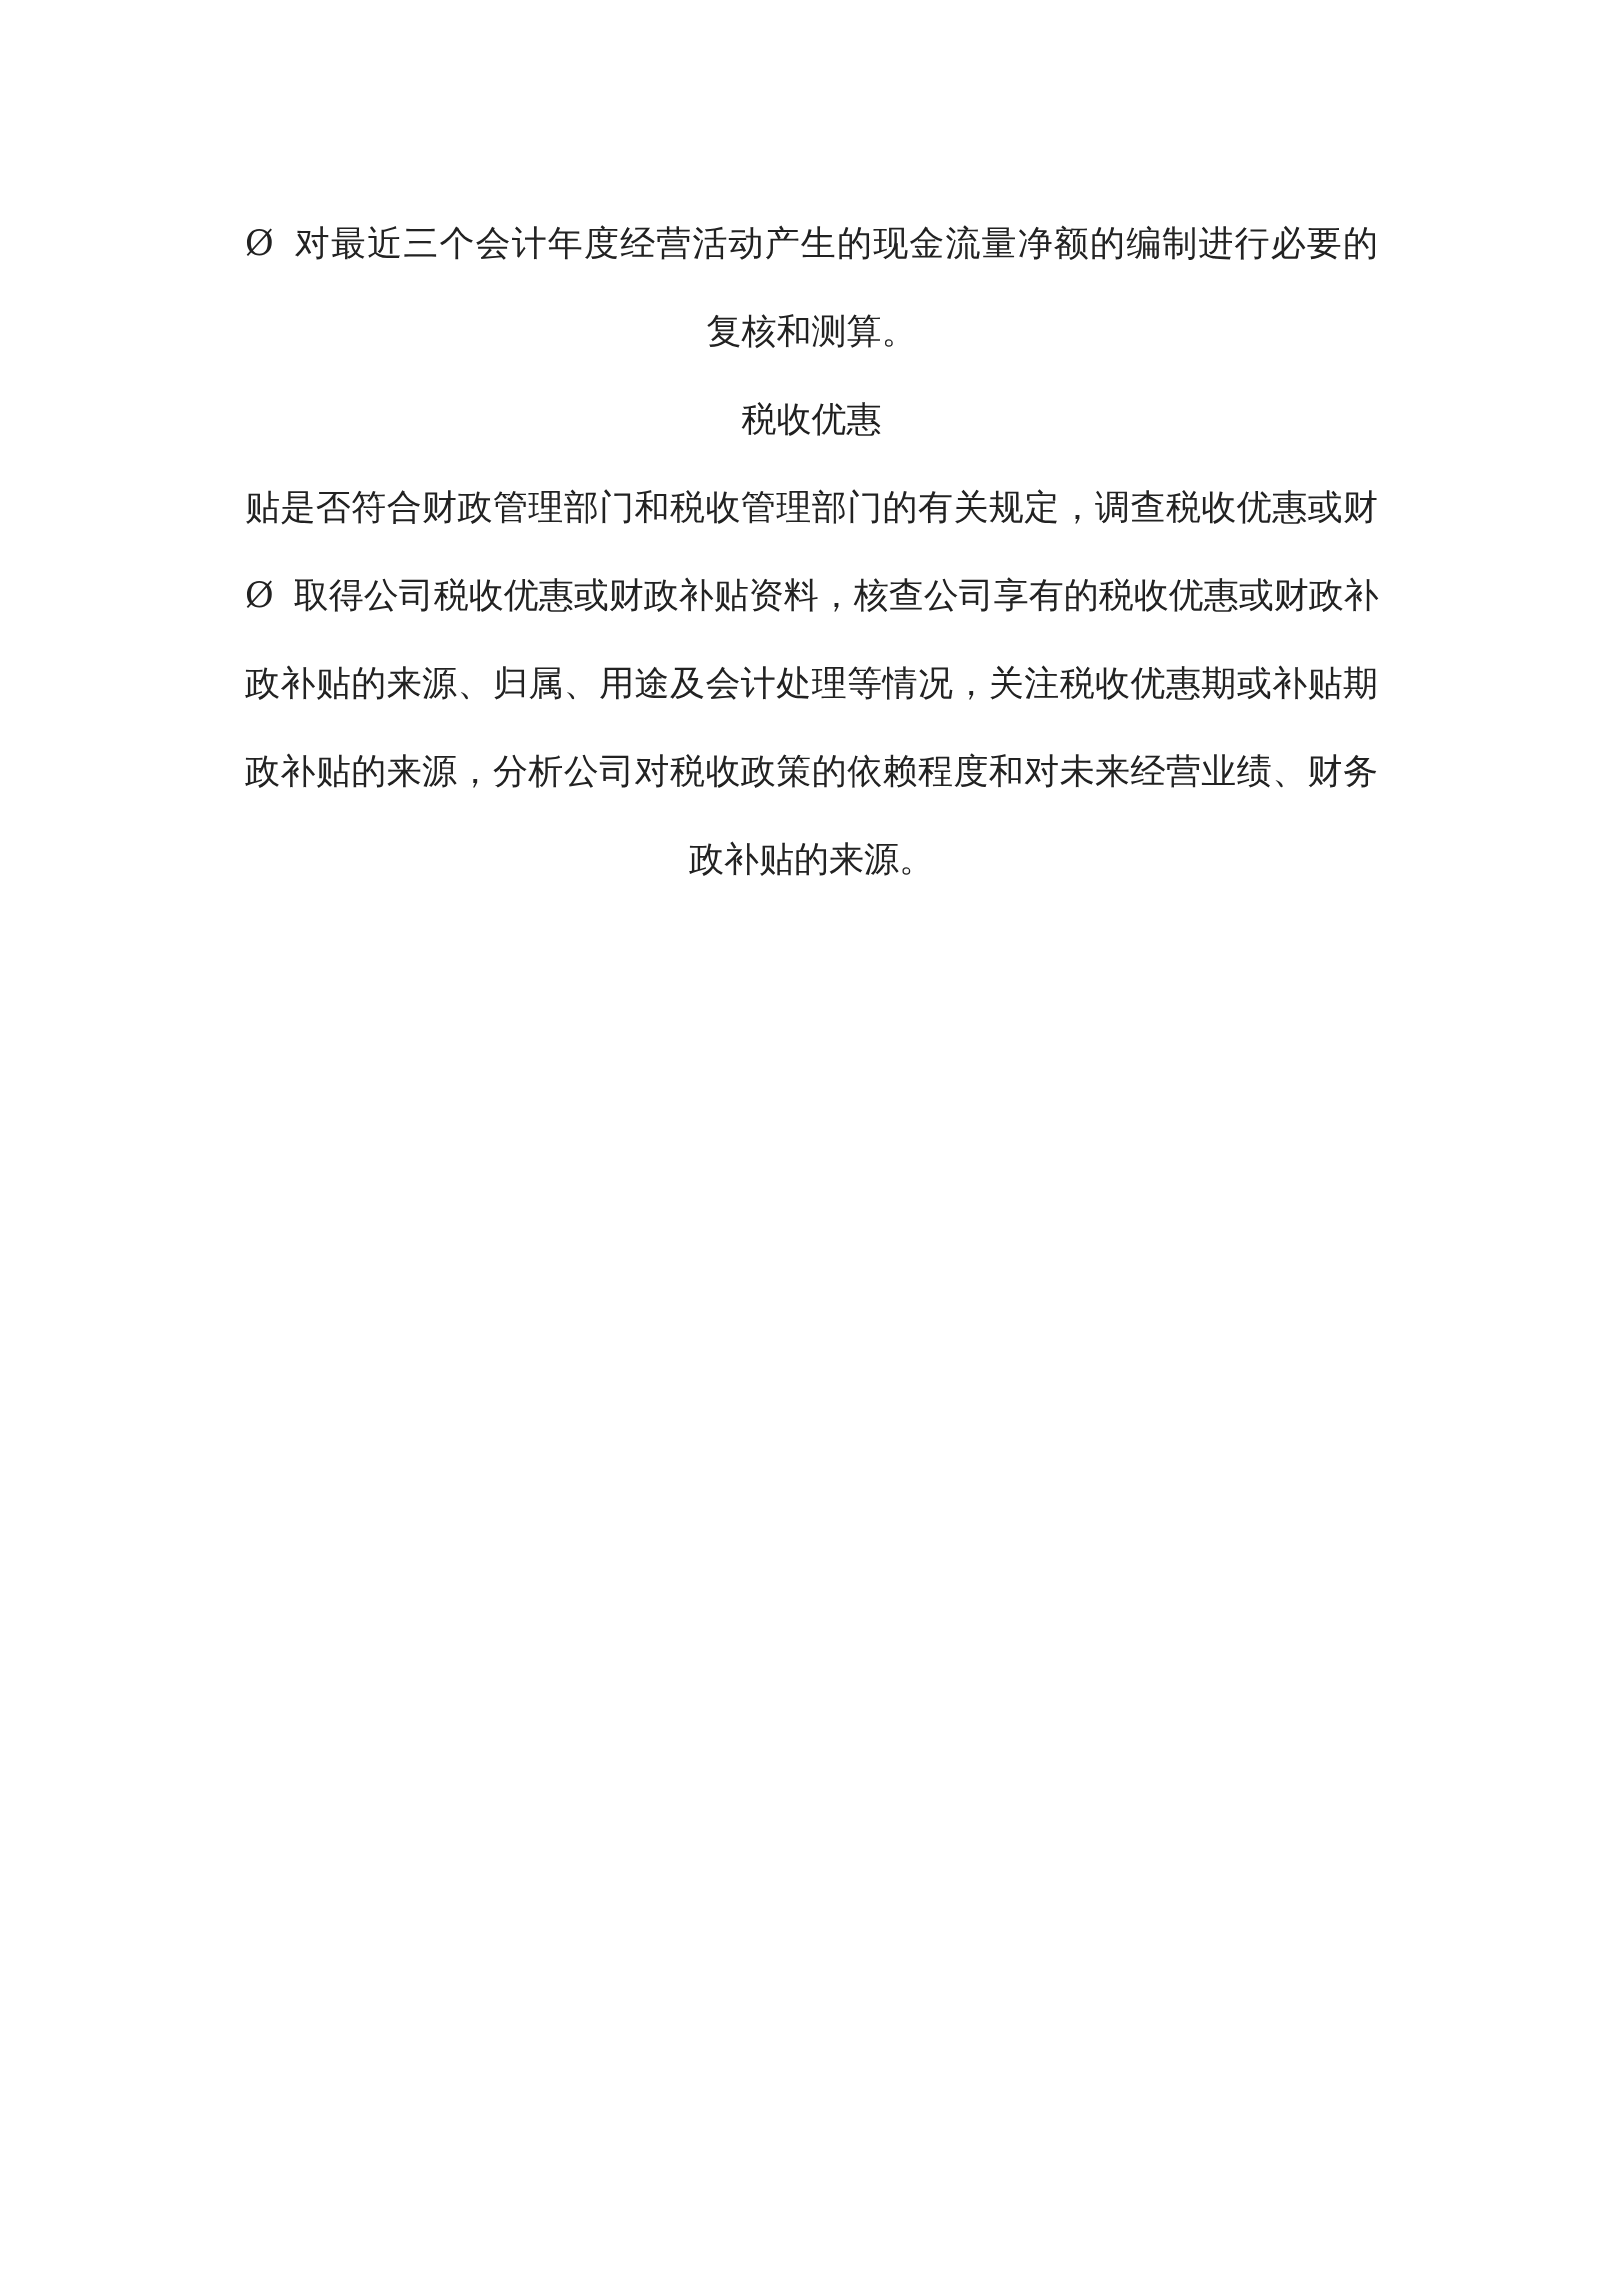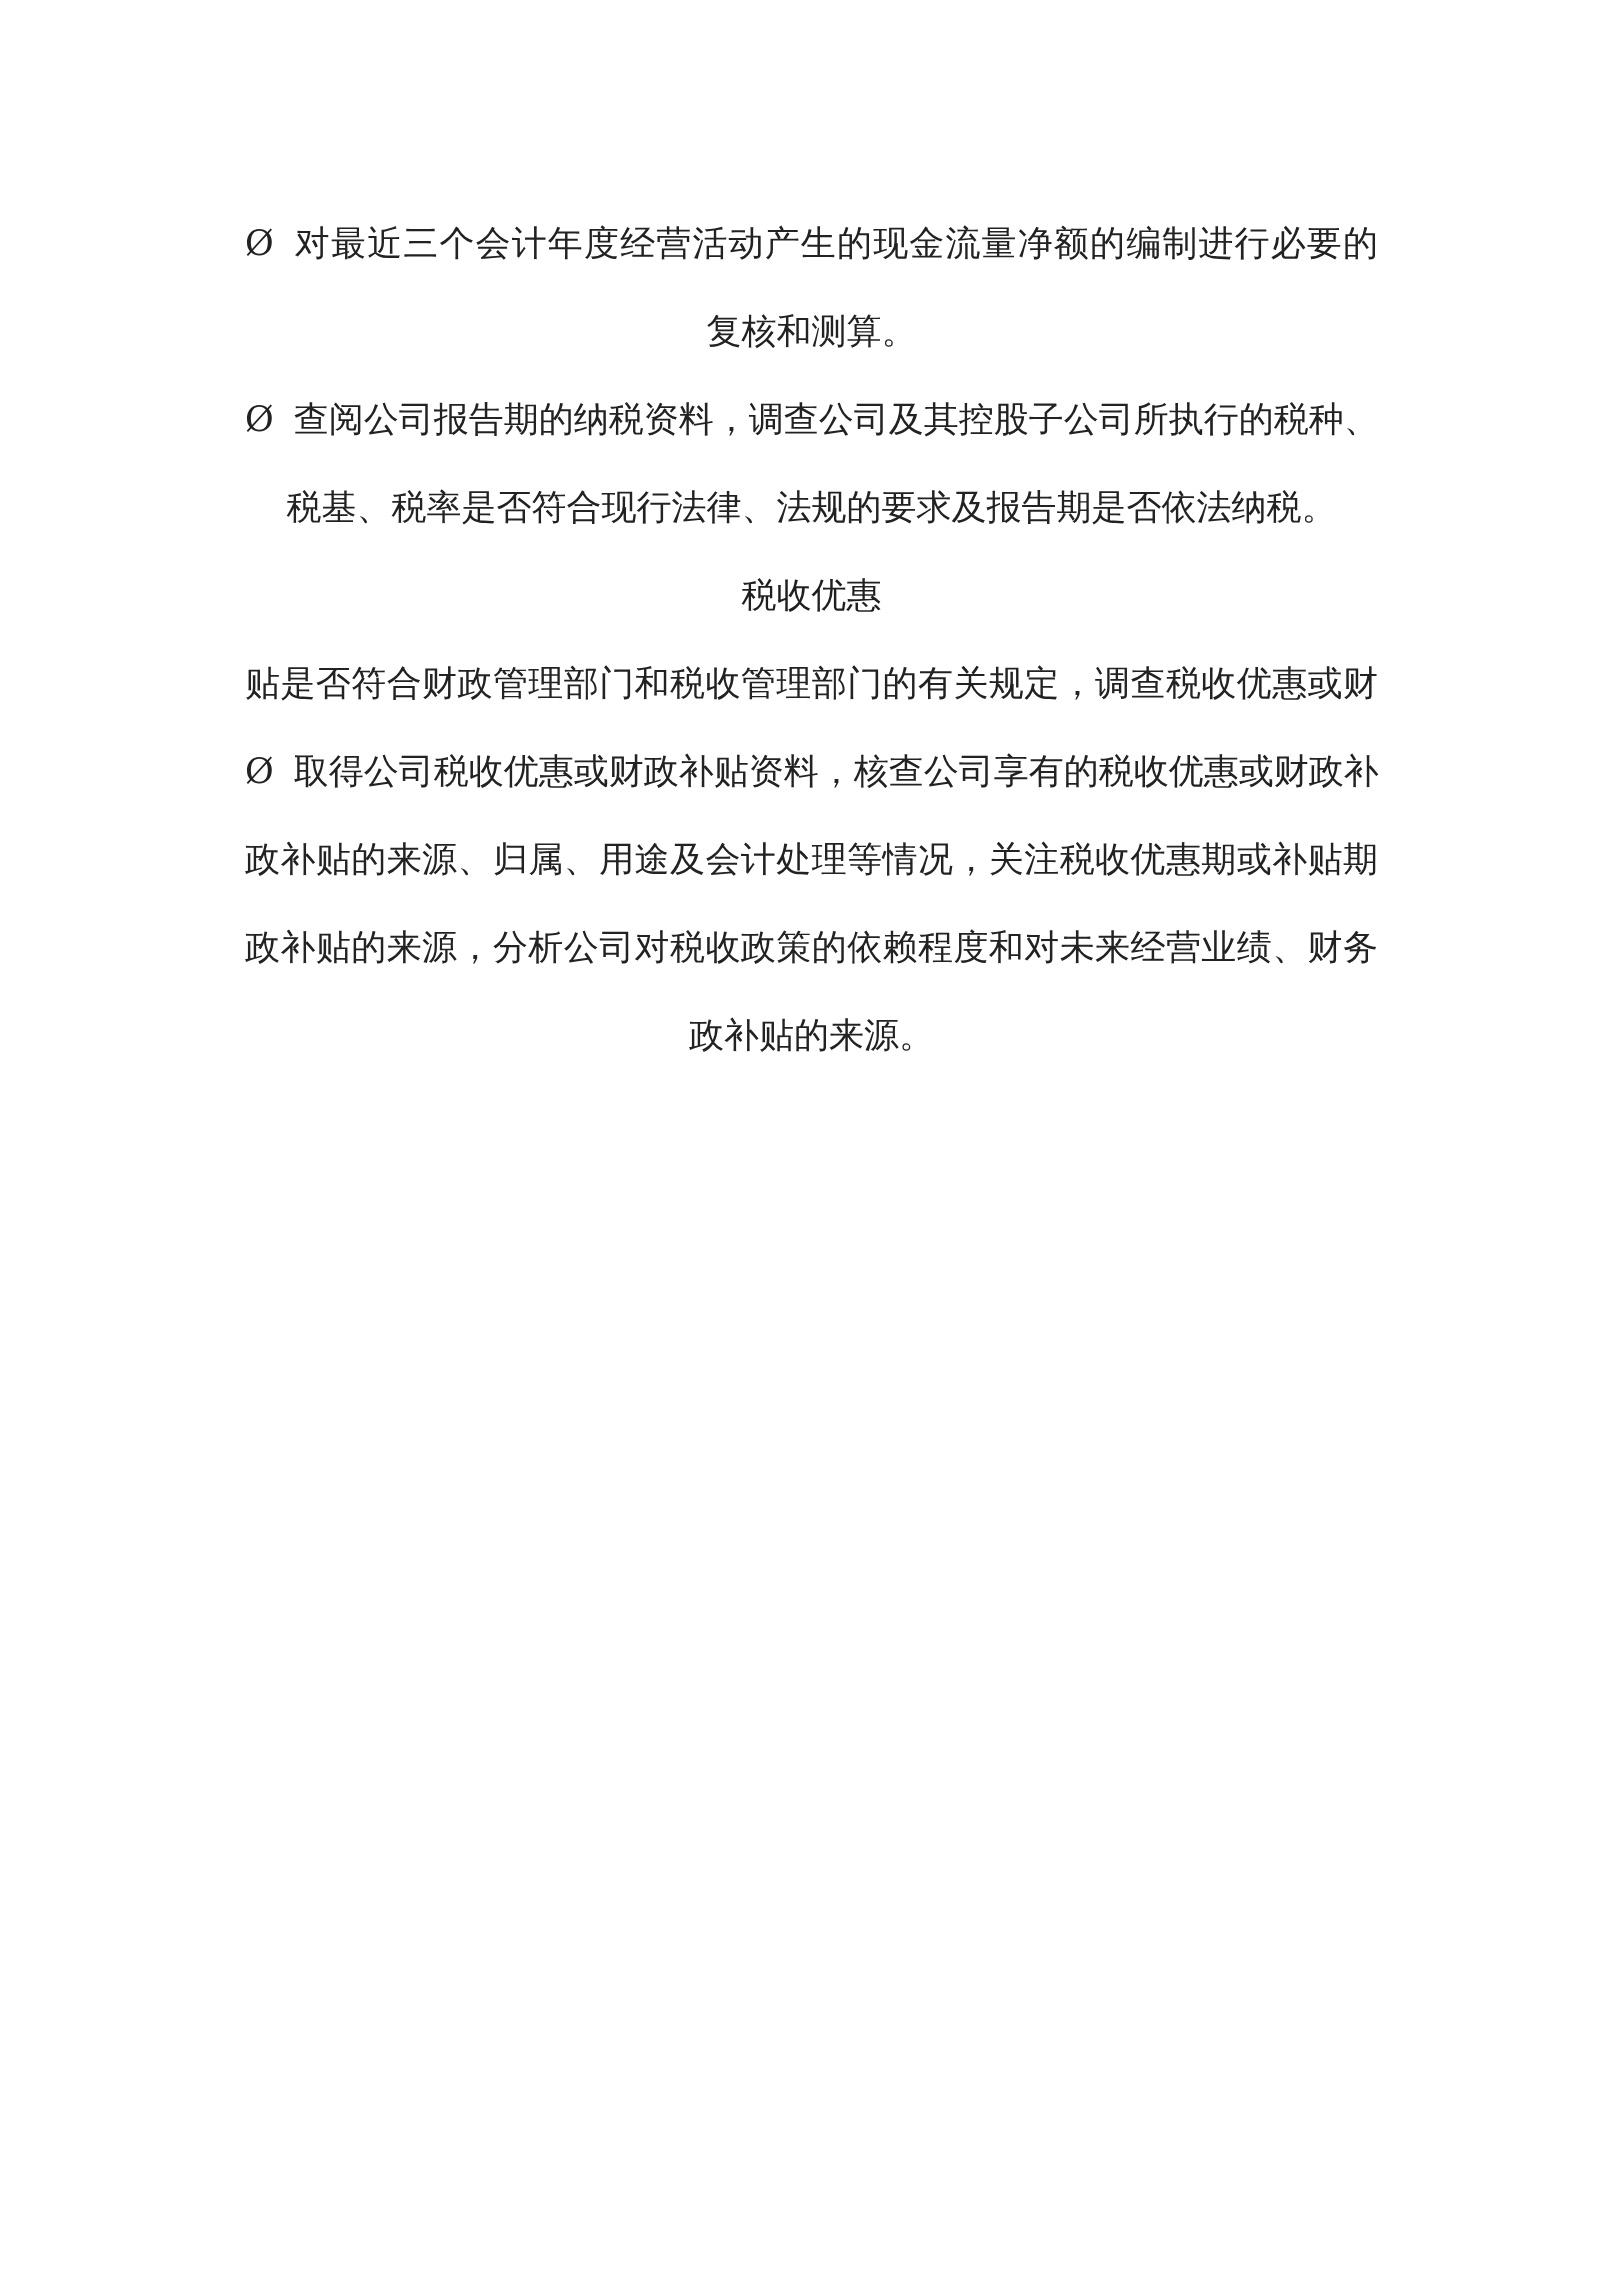--- a/index.html
+++ b/index.html
@@ -49,24 +49,20 @@
 
 <div class="page">
   <div class="text-block">
 
     <div>
       <div class="line justify"><span class="bullet">Ø</span><span>对最近三个会计年度经营活动产生的现金流量净额的编制进行必要的</span></div>
       <div class="line"><span>复核和测算。</span></div>
     </div>
 
 
-    <div>
-      <div class="line justify"><span class="bullet">Ø</span><span>查阅公司报告期的纳税资料，调查公司及其控股子公司所执行的税种、</span></div>
-      <div class="line"><span>税基、税率是否符合现行法律、法规的要求及报告期是否依法纳税。</span></div>
-    </div>
 
     <div>
       <div class="line heading-line bold-heading"><span>税收优惠</span></div>
     </div>
 
     <div>
       <div class="line justify"><span>贴是否符合财政管理部门和税收管理部门的有关规定，调查税收优惠或财</span></div>
       <div class="line justify"><span class="bullet">Ø</span><span>取得公司税收优惠或财政补贴资料，核查公司享有的税收优惠或财政补</span></div>
       <div class="line justify"><span>政补贴的来源、归属、用途及会计处理等情况，关注税收优惠期或补贴期</span></div>
       <div class="line justify"><span>政补贴的来源，分析公司对税收政策的依赖程度和对未来经营业绩、财务</span></div>

